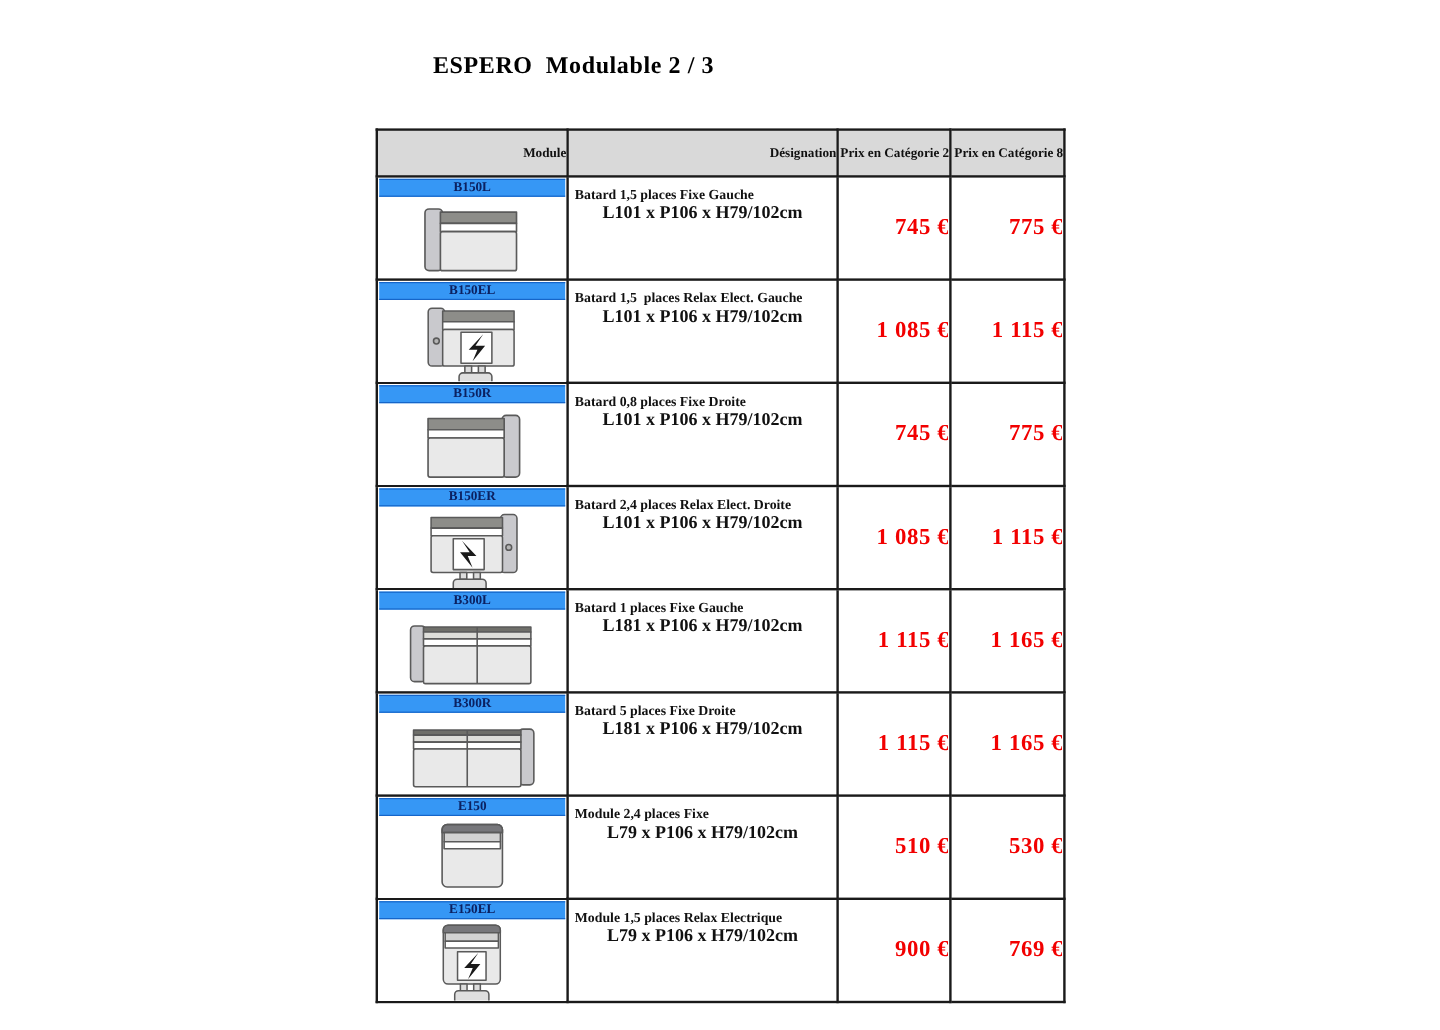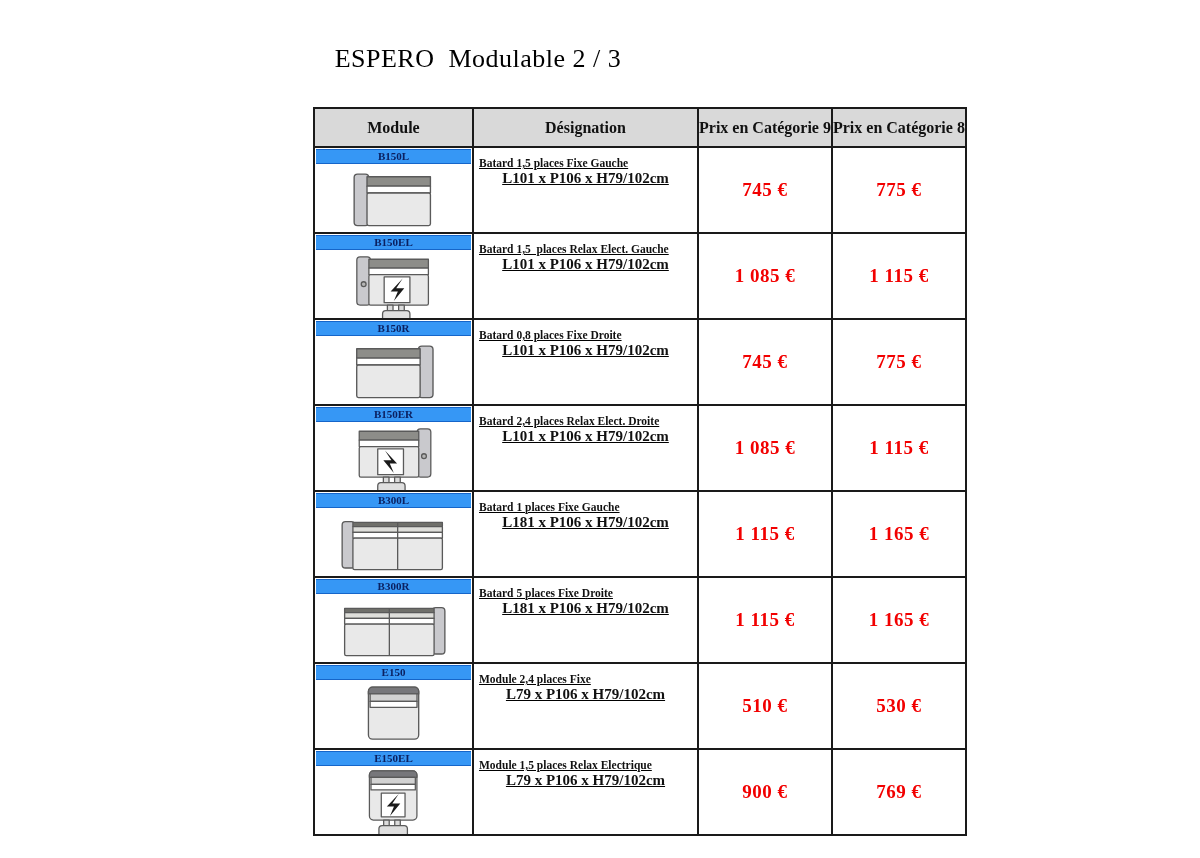--- a/index.html
+++ b/index.html
@@ -3,35 +3,35 @@
 <meta charset="utf-8">
 <style>
   html,body{margin:0;padding:0;background:#ffffff;}
   body{
     width:1200px;height:858px;position:relative;overflow:hidden;
     font-family:"Liberation Serif","DejaVu Serif",serif;
     -webkit-font-smoothing:antialiased;
   }
   .page-title{
     position:absolute;top:44px;left:0;width:956px;
-    text-align:center;font-size:26px;font-weight:normal;color:#000;
+    text-align:center;font-size:20px;font-weight:bold;color:#000;
     white-space:pre;letter-spacing:.5px;
   }
   table.price-table{
     position:absolute;left:313px;top:107px;
     border-collapse:collapse;table-layout:fixed;
   }
   .price-table td,.price-table th{
     border:2px solid var(--border-color,#1a1a1a);
     padding:0;overflow:hidden;
   }
   .price-table th{
     background:var(--header-bg,#d9d9d9);
-    font-size:16px;font-weight:bold;color:#111;
-    white-space:nowrap;text-align:center;height:37px;
+    font-size:11px;font-weight:bold;color:#111;
+    white-space:nowrap;text-align:right;height:37px;
   }
   col.c-module{width:159px}
   col.c-desig{width:225px}
   col.c-price1{width:94px}
   col.c-price2{width:95px}
   tbody tr{height:86px}
   .cell-module{position:relative;vertical-align:top;background:#fff;}
   .module-banner{
     margin:1px 1px 0 1px;height:13px;
     background:var(--banner-blue,#3697f5);
@@ -45,30 +45,30 @@
   .diagram{
     position:absolute;top:16px;left:0;right:0;bottom:0;
     display:flex;justify-content:center;align-items:flex-start;
     overflow:hidden;
   }
   .svg-sm{height:60px;margin-top:5px}
   .svg-el{height:74px;margin-top:2px}
   .svg-wide{height:58px;margin-top:7px}
   .svg-arml{height:62px;margin-top:3px}
   .svg-armlel{height:76px;margin-top:1px}
-  .cell-designation{vertical-align:top;background:#fff;text-decoration:underline;}
+  .cell-designation{vertical-align:top;background:#fff;}
   .designation-line{
     font-size:11.5px;font-weight:bold;color:#111;
     padding:9px 4px 0 5px;white-space:pre;line-height:13px;
   }
   .dimensions-line{
     font-size:15px;font-weight:bold;color:#111;
     text-align:center;margin-top:0;white-space:pre;
   }
-  .cell-price{background:#fff;text-align:center;vertical-align:middle;}
+  .cell-price{background:#fff;text-align:right;vertical-align:middle;border-radius:16px;}
   .price{
     font-size:19px;font-weight:bold;color:var(--price-red,#f20000);
     letter-spacing:.5px;white-space:nowrap;
   }
 </style>
 </head>
 <body style="--banner-blue: #3697f5; --banner-text: #0b2161; --header-bg: #d9d9d9; --price-red: #f20000; --border-color: #1a1a1a;">
 
 <div class="page-title">ESPERO  Modulable 2 / 3</div>
 
@@ -76,21 +76,21 @@
   <colgroup>
     <col class="c-module">
       <col class="c-desig">
       <col class="c-price1">
       <col class="c-price2">
   </colgroup>
   <thead>
     <tr>
       <th>Module</th>
       <th>Désignation</th>
-      <th>Prix en Catégorie 9</th>
+      <th>Prix en Catégorie 2</th>
       <th>Prix en Catégorie 8</th>
     </tr>
   </thead>
   <tbody>
   <tr>
     <td class="cell-module">
       <div class="module-banner">
         <span class="module-code">B150L</span>
       </div>
       <div class="diagram">

